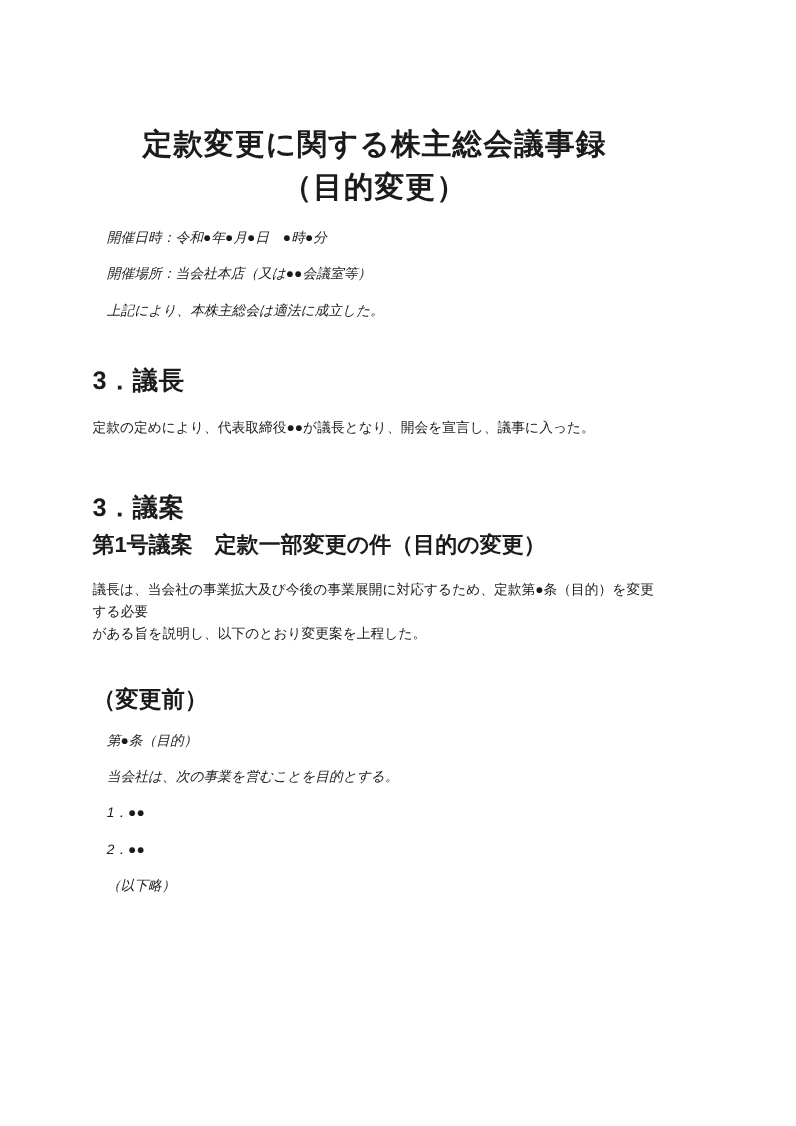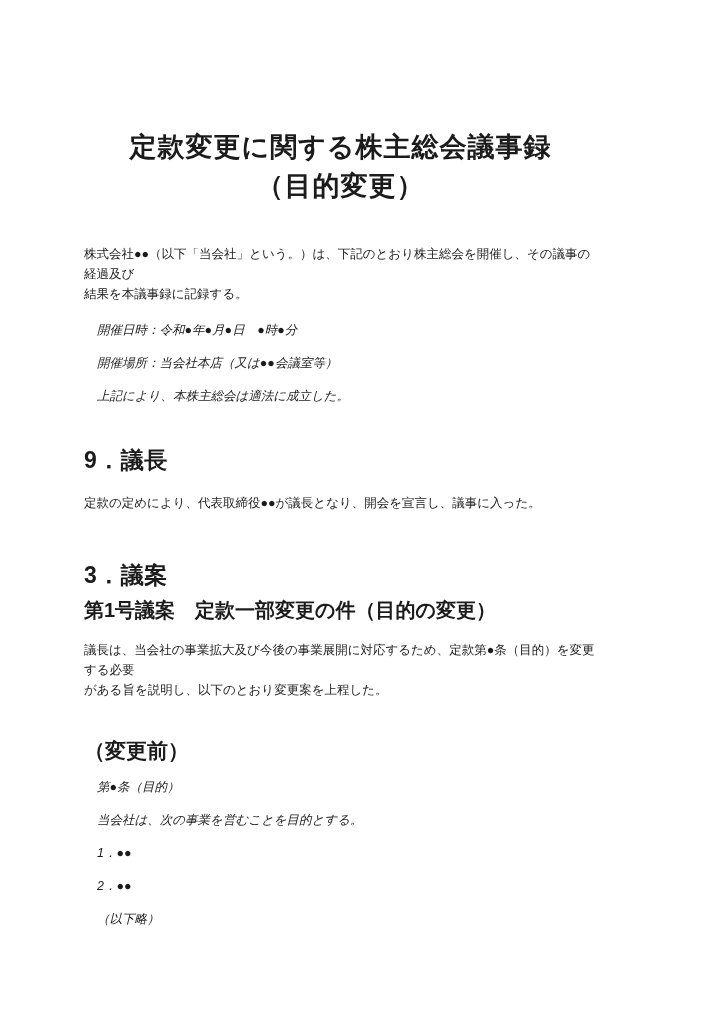--- a/index.html
+++ b/index.html
@@ -7,21 +7,21 @@
   body {
     width: 724px;
     height: 1024px;
     background: #ffffff;
     color: #1b1b1b;
     font-family: "Liberation Sans", sans-serif;
   }
   .page {
     width: 681px;
     height: 1024px;
-    padding: 16px 84px;
+    padding: 0 84px;
     overflow: hidden;
     background: #ffffff;
   }
   .doc-title {
     margin: 112px 0 0 0;
     font-size: 27px;
     line-height: 39px;
     font-weight: 700;
     text-align: center;
     letter-spacing: 1px;
@@ -73,30 +73,28 @@
 </head>
 <body>
 
 <div class="page">
 
   <h1 class="doc-title">
     <div>定款変更に関する株主総会議事録</div>
     <div>（目的変更）</div>
   </h1>
 
-  <p class="intro">株式会社●●（以下「当会社」という。）は、下記のとおり株主総会を開催し、その議事の経過及び
-結果を本議事録に記録する。</p>
 
   <div class="detail-lines">
     <p class="line">開催日時：令和●年●月●日　●時●分</p>
     <p class="line">開催場所：当会社本店（又は●●会議室等）</p>
   </div>
   <p class="line conclusion">上記により、本株主総会は適法に成立した。</p>
 
-  <h2 class="sec-heading sec2-heading">9．議長</h2>
+  <h2 class="sec-heading sec2-heading">3．議長</h2>
   <p class="sec-body">定款の定めにより、代表取締役●●が議長となり、開会を宣言し、議事に入った。</p>
 
   <h2 class="sec-heading sec3-heading">3．議案</h2>
   <h3 class="proposal-title">第1号議案　定款一部変更の件（目的の変更）</h3>
   <p class="sec-body">議長は、当会社の事業拡大及び今後の事業展開に対応するため、定款第●条（目的）を変更する必要
 がある旨を説明し、以下のとおり変更案を上程した。</p>
 
   <h3 class="before-heading">（変更前）</h3>
   <div class="before-lines">
     <p class="line">第●条（目的）</p>

